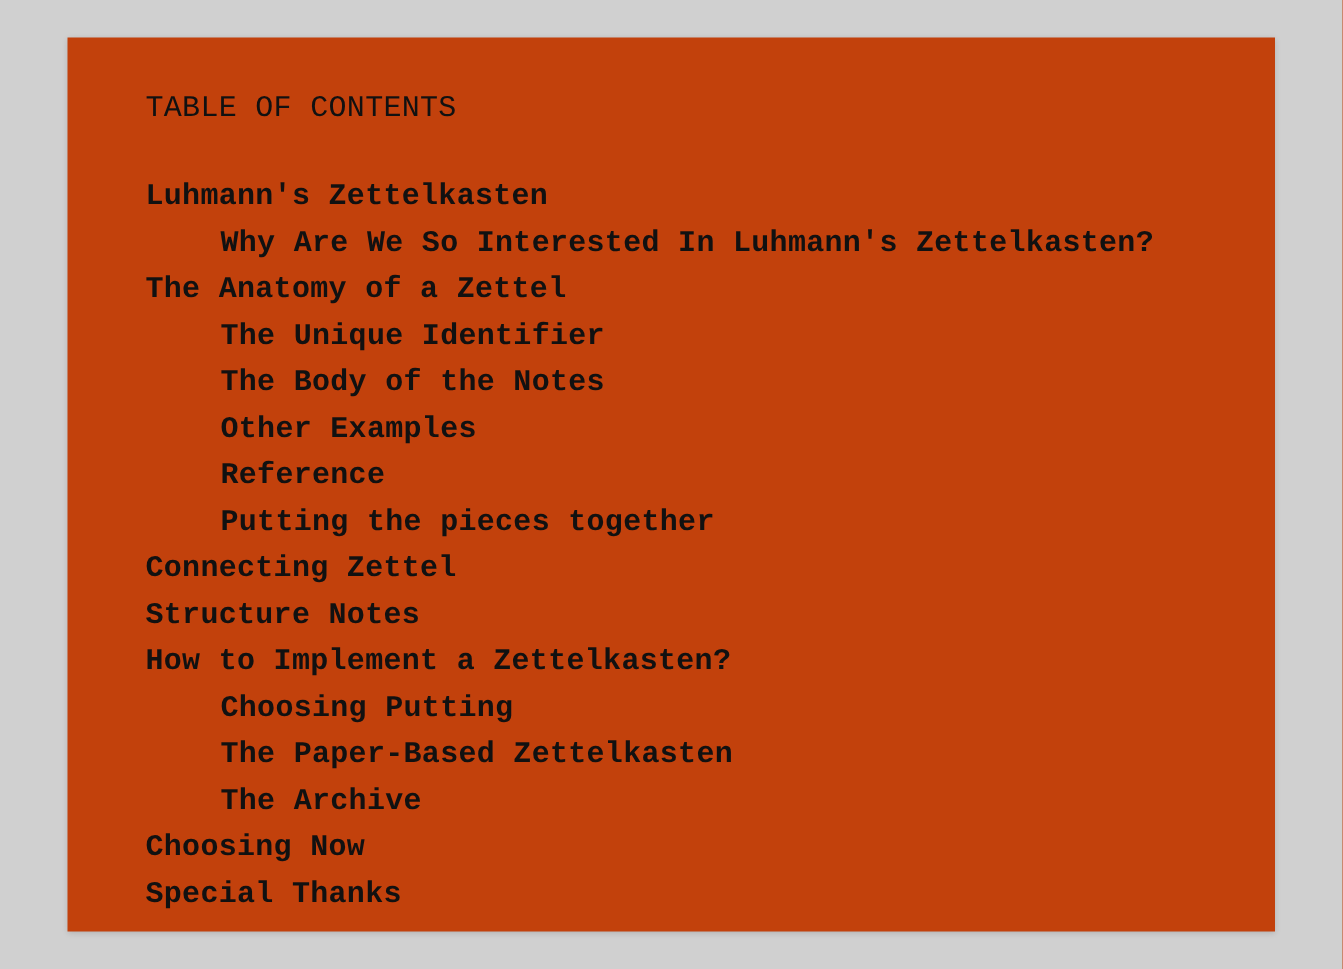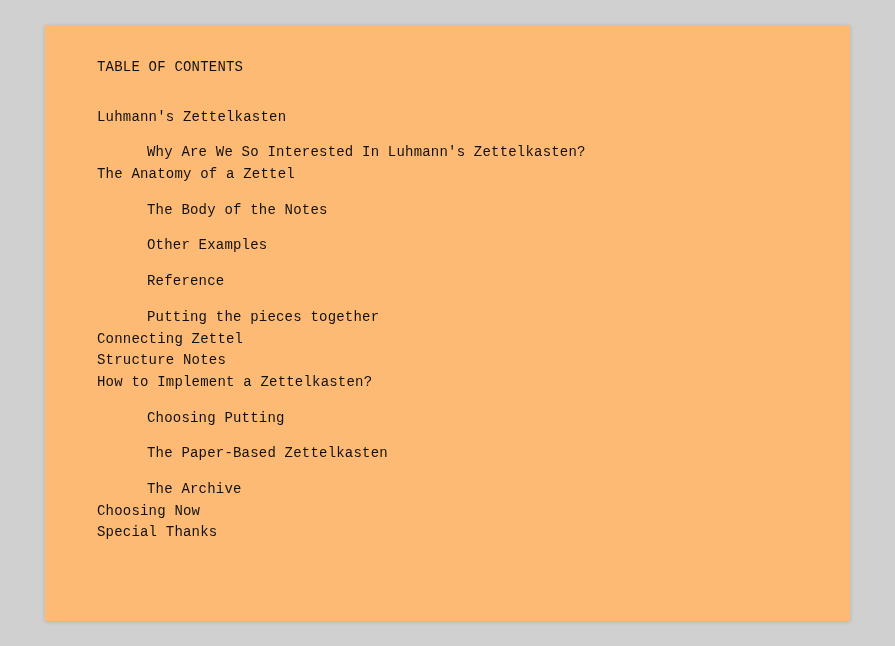--- a/index.html
+++ b/index.html
@@ -11,59 +11,60 @@
       background-color: #d0d0d0;
       font-family: "SF Mono", "Menlo", "Consolas", "Courier New", monospace;
       width: 895px;
       height: 646px;
       padding: 25px 45px;
       display: flex;
       align-items: stretch;
       justify-content: center;
     }
     .page {
-      background-color: #fdba74;
+      background-color: #c2410c;
       width: 100%;
       height: 100%;
       padding: 32px 52px;
       box-shadow: 0 1px 4px rgba(0,0,0,0.15);
       color: #111111;
-      font-size: 14px;
+      font-size: 20px;
       line-height: 1.55;
       letter-spacing: 0.2px;
       overflow: hidden;
     }
     .toc-title {
       margin-bottom: 28px;
     }
     .toc-list {
       list-style: none;
     }
     .toc-item {
       white-space: nowrap;
+      font-weight: bold;
     }
     .toc-item.level-2 {
       padding-left: 50px;
-      margin-top: 14px;
     }
     .toc-link {
       color: #111111;
       text-decoration: none;
       cursor: pointer;
     }
   </style>
 </head>
 <body>
 
 <div class="page">
   <div class="toc-title">TABLE OF CONTENTS</div>
   <ul class="toc-list">
       <li class="toc-item level-1"><a class="toc-link">Luhmann's Zettelkasten</a></li>
       <li class="toc-item level-2"><a class="toc-link">Why Are We So Interested In Luhmann's Zettelkasten?</a></li>
       <li class="toc-item level-1"><a class="toc-link">The Anatomy of a Zettel</a></li>
+      <li class="toc-item level-2"><a class="toc-link">The Unique Identifier</a></li>
       <li class="toc-item level-2"><a class="toc-link">The Body of the Notes</a></li>
       <li class="toc-item level-2"><a class="toc-link">Other Examples</a></li>
       <li class="toc-item level-2"><a class="toc-link">Reference</a></li>
       <li class="toc-item level-2"><a class="toc-link">Putting the pieces together</a></li>
       <li class="toc-item level-1"><a class="toc-link">Connecting Zettel</a></li>
       <li class="toc-item level-1"><a class="toc-link">Structure Notes</a></li>
       <li class="toc-item level-1"><a class="toc-link">How to Implement a Zettelkasten?</a></li>
       <li class="toc-item level-2"><a class="toc-link">Choosing Putting</a></li>
       <li class="toc-item level-2"><a class="toc-link">The Paper-Based Zettelkasten</a></li>
       <li class="toc-item level-2"><a class="toc-link">The Archive</a></li>

